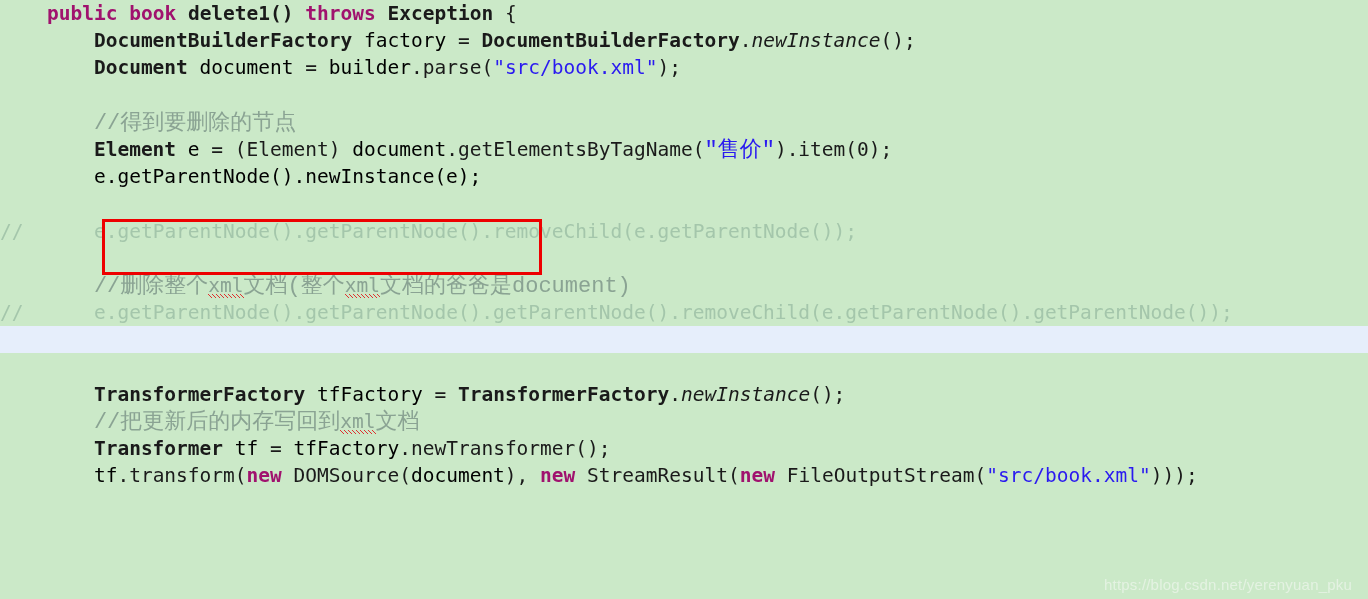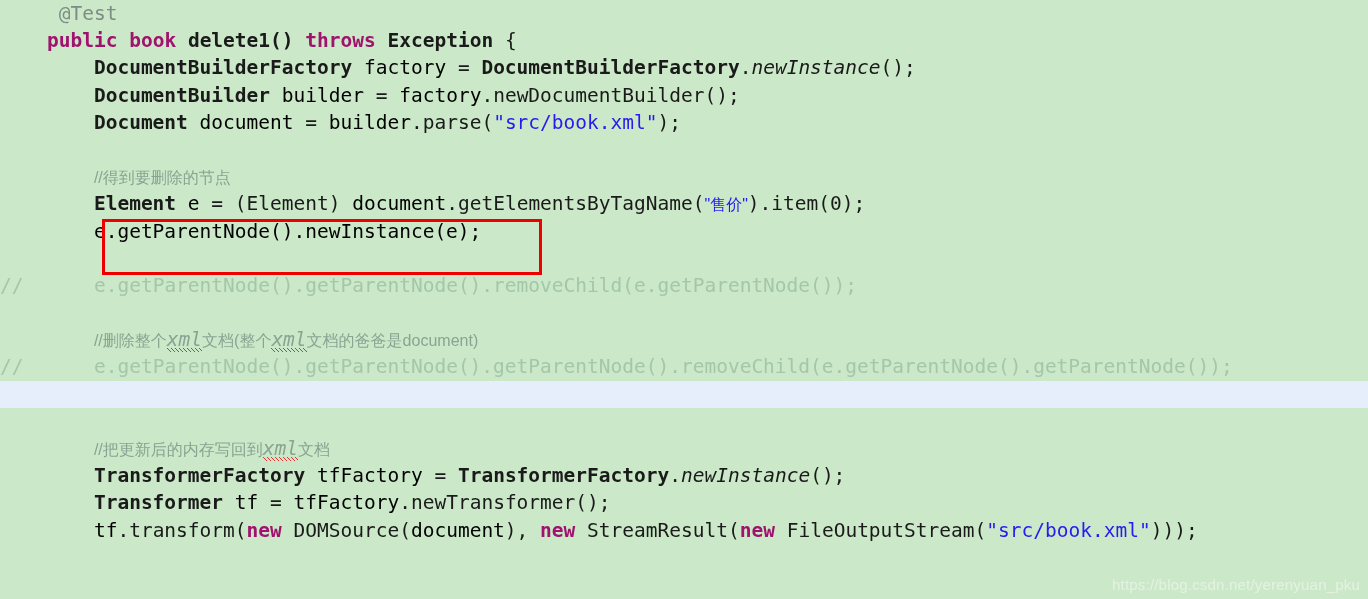--- a/index.html
+++ b/index.html
@@ -41,53 +41,50 @@
   .anno     { color: #7d8c85; }
   .cmt      { color: #8aa393; }
   .cmt-dim  { color: #a4c6ab; }
   .ital     { font-style: italic; }
   .spell    {
     background-image: linear-gradient(45deg, transparent 45%, #e03030 45%, #e03030 55%, transparent 55%);
     background-size: 4px 4px;
     background-repeat: repeat-x;
     background-position: 0 100%;
     padding-bottom: 1px;
-    font-style: italic;
   }
-  .cjk { font-family: Liberation Sans, sans-serif; font-size: 16px; }
+  .cjk { font-family: Liberation Mono, monospace; font-size: 22px; }
 
   #redbox {
     position: absolute;
     border: 3px solid #ee0000;
     pointer-events: none;
     box-sizing: border-box;
   }
   #watermark {
     position: absolute;
-    right: 8px;
+    right: 16px;
     bottom: 6px;
     color: #e4f2e2;
     font-family: "Liberation Sans", sans-serif;
     font-size: 15px;
     letter-spacing: 0.2px;
     white-space: nowrap;
   }
 </style>
 </head>
 <body>
 
 <div id="editor">
 
-  <div class="line"><span class="plain">     </span><span class="anno">@Test</span></div>
 
   <div class="line"><span class="plain">    </span><span class="kw">public</span><span class="plain"> </span><span class="kw">book</span><span class="plain"> </span><span class="type">delete1()</span><span class="plain"> </span><span class="kw">throws</span><span class="plain"> </span><span class="type">Exception</span><span class="plain"> </span><span class="plain">{</span></div>
 
   <div class="line"><span class="plain">        </span><span class="type">DocumentBuilderFactory</span><span class="plain"> </span><span class="var">factory</span><span class="plain"> </span><span class="plain">=</span><span class="plain"> </span><span class="type">DocumentBuilderFactory</span><span class="plain">.</span><span class="plain ital">newInstance</span><span class="plain">();</span></div>
 
-  <div class="line"><span class="plain">        </span><span class="type">DocumentBuilder</span><span class="plain"> </span><span class="var">builder</span><span class="plain"> </span><span class="plain">=</span><span class="plain"> </span><span class="var">factory</span><span class="plain">.newDocumentBuilder();</span></div>
 
   <div class="line"><span class="plain">        </span><span class="type">Document</span><span class="plain"> </span><span class="var">document</span><span class="plain"> </span><span class="plain">=</span><span class="plain"> </span><span class="var">builder</span><span class="plain">.parse(</span><span class="str">"src/book.xml"</span><span class="plain">);</span></div>
 
   <div class="line">&nbsp;</div>
 
   <div class="line"><span class="plain">        </span><span class="cmt cjk">//得到要删除的节点</span></div>
 
   <div class="line"><span class="plain">        </span><span class="type">Element</span><span class="plain"> </span><span class="var">e</span><span class="plain"> </span><span class="plain">=</span><span class="plain"> </span><span class="plain">(Element)</span><span class="plain"> </span><span class="var">document</span><span class="plain">.getElementsByTagName(</span><span class="str cjk">"售价"</span><span class="plain">).item(0);</span></div>
 
 
@@ -101,23 +98,23 @@
   <div class="line">&nbsp;</div>
 
   <div class="line"><span class="plain">        </span><span class="cmt cjk">//删除整个</span><span class="cmt spell">xml</span><span class="cmt cjk">文档(整个</span><span class="cmt spell">xml</span><span class="cmt cjk">文档的爸爸是document)</span></div>
 
   <div class="line"><span class="cmt-dim">//</span><span class="plain">      </span><span class="cmt-dim">e.getParentNode().getParentNode().getParentNode().removeChild(e.getParentNode().getParentNode());</span></div>
 
   <div class="line hl"><span></span>&nbsp;</div>
 
   <div class="line">&nbsp;</div>
 
+  <div class="line"><span class="plain">        </span><span class="type">TransformerFactory</span><span class="plain"> </span><span class="var">tfFactory</span><span class="plain"> </span><span class="plain">=</span><span class="plain"> </span><span class="type">TransformerFactory</span><span class="plain">.</span><span class="plain ital">newInstance</span><span class="plain">();</span></div>
+
   <div class="line"><span class="plain">        </span><span class="cmt cjk">//把更新后的内存写回到</span><span class="cmt spell">xml</span><span class="cmt cjk">文档</span></div>
-
-  <div class="line"><span class="plain">        </span><span class="type">TransformerFactory</span><span class="plain"> </span><span class="var">tfFactory</span><span class="plain"> </span><span class="plain">=</span><span class="plain"> </span><span class="type">TransformerFactory</span><span class="plain">.</span><span class="plain ital">newInstance</span><span class="plain">();</span></div>
 
   <div class="line"><span class="plain">        </span><span class="type">Transformer</span><span class="plain"> </span><span class="var">tf</span><span class="plain"> </span><span class="plain">=</span><span class="plain"> </span><span class="var">tfFactory</span><span class="plain">.newTransformer();</span></div>
 
   <div class="line"><span class="plain">        </span><span class="var">tf</span><span class="plain">.transform(</span><span class="kw">new</span><span class="plain"> </span><span class="plain">DOMSource(</span><span class="var">document</span><span class="plain">), </span><span class="kw">new</span><span class="plain"> </span><span class="plain">StreamResult(</span><span class="kw">new</span><span class="plain"> </span><span class="plain">FileOutputStream(</span><span class="str">"src/book.xml"</span><span class="plain">)));</span></div>
 
   <div class="line"></div>
 
   <div id="redbox" style="left: 102px; top: 219px; width: 440px; height: 56px; border-color: rgb(238, 0, 0);"></div>
 
   <div id="watermark">https://blog.csdn.net/yerenyuan_pku</div>

